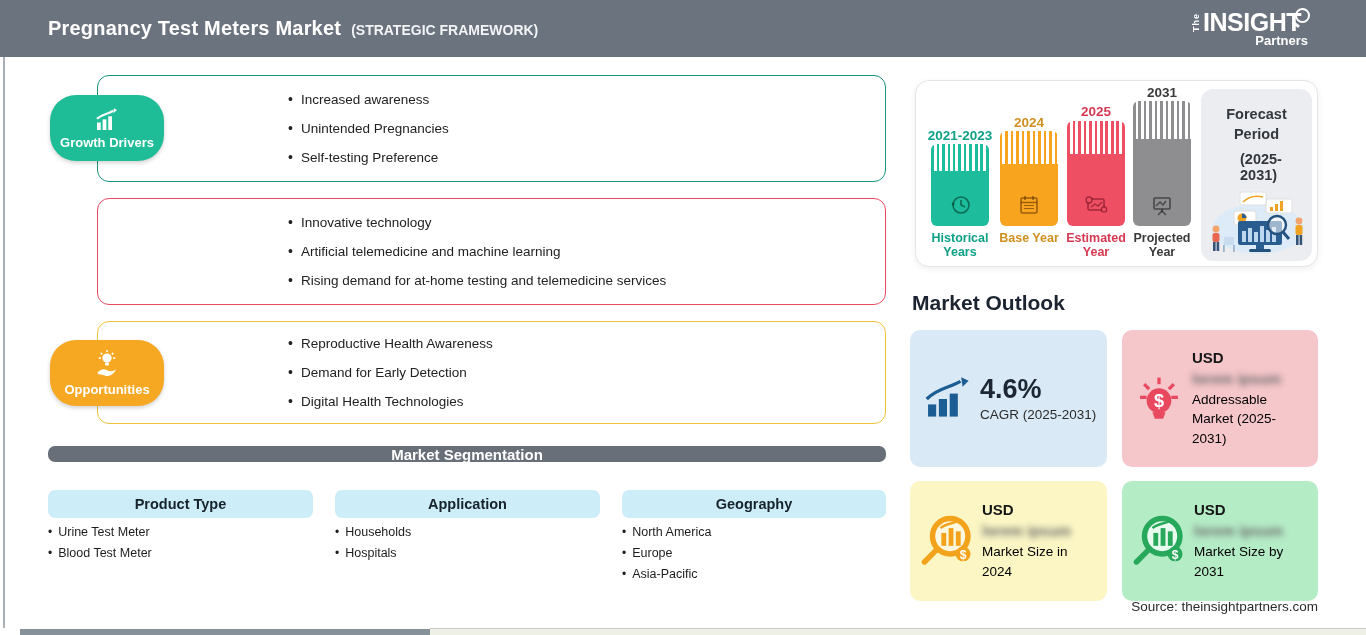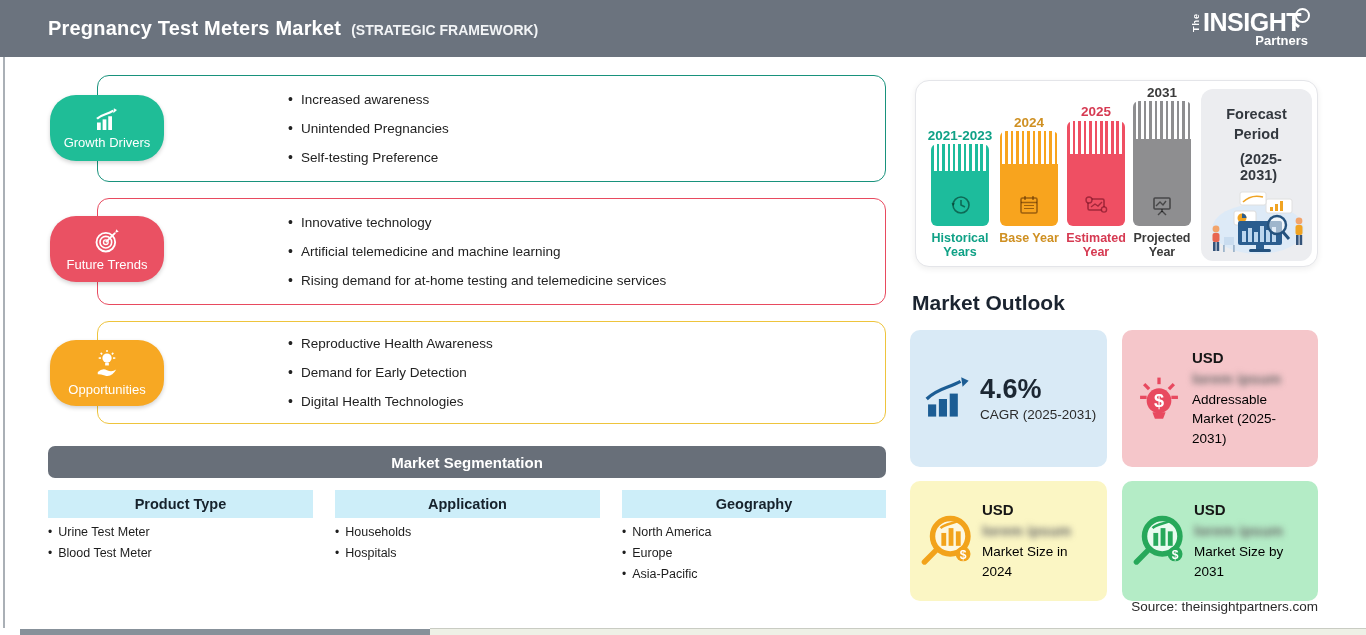--- a/index.html
+++ b/index.html
@@ -29,32 +29,32 @@
   .box-growth { top:75px; height:107px; border:1.6px solid #18927c; }
   .box-trends { top:198px; height:107px; border:1.6px solid #e84a5f; }
   .box-opps   { top:321px; height:103px; border:1.6px solid #eec43d; }
 
   .badge { position:absolute; left:50px; width:114px; height:66px; border-radius:26px;
            display:flex; flex-direction:column; align-items:center; justify-content:center;
            color:#fff; box-shadow:0 2px 4px rgba(0,0,0,.18); z-index:2; }
   .badge-growth { top:95px;  background:#1fbd97; }
   .badge-trends { top:216px; background:#ea5163; }
   .badge-opps   { top:340px; background:#f7a823; }
-  .badge-label { font-size:13px; font-weight:normal; margin-top:2px; white-space:nowrap; }
+  .badge-label { font-size:13px; font-weight:bold; margin-top:2px; white-space:nowrap; }
 
   .bullets { position:absolute; left:190px; top:14px; display:flex; flex-direction:column; }
   .box-growth .bullets { gap:10px; } .box-trends .bullets { gap:10px; } .box-opps .bullets { gap:10px; top:12px; }
   .bullet { display:flex; align-items:baseline; gap:8px; font-size:13.5px; color:#222; line-height:18px; }
   .bullet .dot { font-size:14px; color:#222; }
 
   
-  .seg-bar { position:absolute; left:48px; top:446px; width:838px; height:32px; background:#686f79;
+  .seg-bar { position:absolute; left:48px; top:446px; width:838px; height:16px; background:#686f79;
              border-radius:7px; display:flex; align-items:center; justify-content:center;
              color:#fff; font-size:15px; font-weight:bold; }
-  .seg-col-header { position:absolute; top:490px; height:28px; background:#cdeef9; border-radius:0;
+  .seg-col-header { position:absolute; top:490px; height:28px; background:#cdeef9; border-radius:7px;
              display:flex; align-items:center; justify-content:center; font-size:14.5px; font-weight:bold; color:#16222c; }
   .seg-h0 { left:48px; width:265px; } .seg-h1 { left:335px; width:265px; } .seg-h2 { left:622px; width:264px; }
   .seg-items { position:absolute; top:526px; display:flex; flex-direction:column; gap:8px; }
   .seg-i0 { left:48px; } .seg-i1 { left:335px; } .seg-i2 { left:622px; }
   .seg-item { display:flex; align-items:baseline; gap:6px; font-size:12.5px; color:#1d1d1d; line-height:13px; }
   .seg-item .dot { font-size:12px; }
 
   
   .timeline { position:absolute; left:915px; top:80px; width:403px; height:187px; background:#fff;
               border:1px solid #e4e5e9; border-radius:14px; box-shadow:0 2px 6px rgba(0,0,0,.07); }
@@ -159,30 +159,20 @@
         </div>
       <div class="bullet">
           <span class="dot">•</span>
           <span>Artificial telemedicine and machine learning</span>
         </div>
       <div class="bullet">
           <span class="dot">•</span>
           <span>Rising demand for at-home testing and telemedicine services</span>
         </div>
     </div>
-  </div>
-  <div class="badge badge-trends">
-    <svg width="28" height="28" viewBox="0 0 24 24">
-      <circle cx="11" cy="13" r="8" stroke="#fff" stroke-width="1.6" fill="none"></circle>
-      <circle cx="11" cy="13" r="5" stroke="#fff" stroke-width="1.4" fill="none"></circle>
-      <circle cx="11" cy="13" r="2" stroke="#fff" stroke-width="1.2" fill="none"></circle>
-      <line x1="11" y1="13" x2="19" y2="5" stroke="#fff" stroke-width="1.6"></line>
-      <path d="M19 5 L22 4 L20 2 L19 5 Z" fill="#fff"></path>
-    </svg>
-    <span class="badge-label">Future Trends</span>
   </div>
 
   <div class="info-box box-opps">
     <div class="bullets">
       <div class="bullet">
           <span class="dot">•</span>
           <span>Reproductive Health Awareness</span>
         </div>
       <div class="bullet">
           <span class="dot">•</span>

